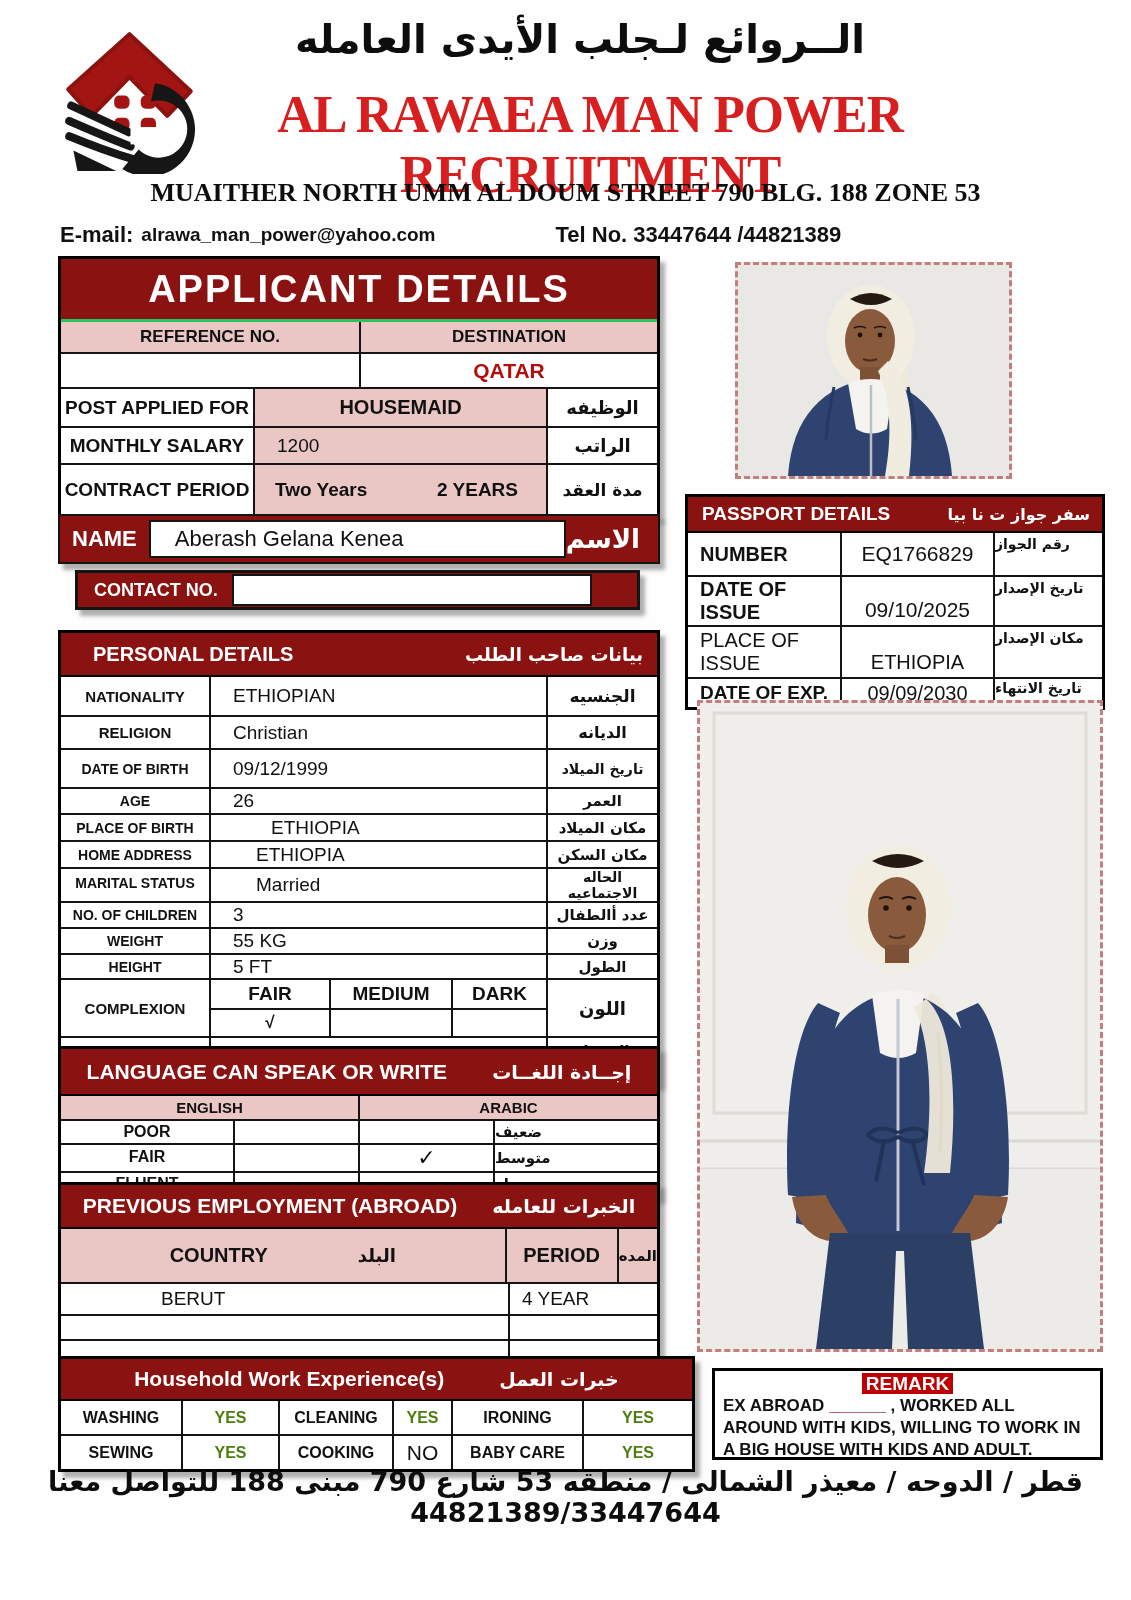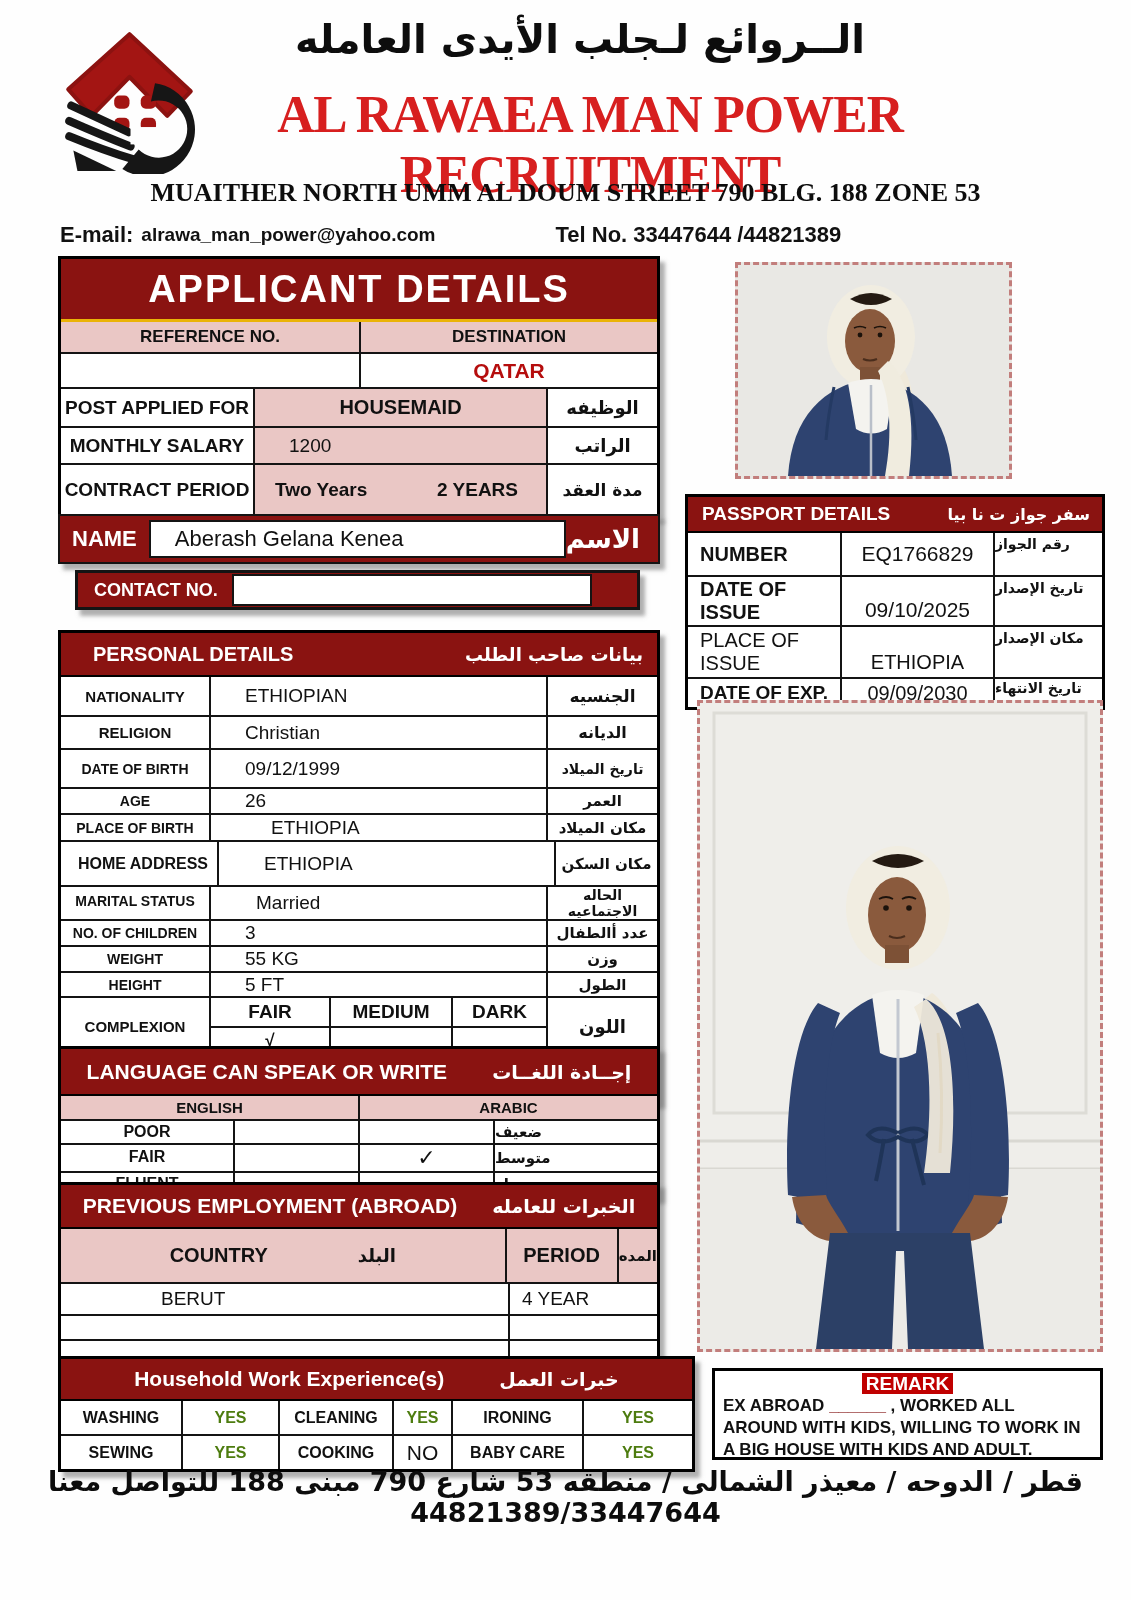--- a/index.html
+++ b/index.html
@@ -10,21 +10,21 @@
   .bar{background:#8a1311;color:#fff;}
   .pink{background:#eac7c5;}
   .b2{border:2px solid #141414;}
   .b3{border:3px solid #000;}
   .flexc{display:flex;align-items:center;justify-content:center;}
   .flexl{display:flex;align-items:center;}
   .row{display:flex;border-top:2px solid #141414;}
   .row > div{border-left:2px solid #141414;box-sizing:border-box;display:flex;align-items:center;}
   .row > div:first-child{border-left:none;}
   .lbl{font-weight:bold;justify-content:center;text-align:center;}
-  .val{padding-left:34px;font-size:19px;}
+  .val{padding-left:22px;font-size:19px;}
   .ar{font-family:"DejaVu Sans",sans-serif;font-weight:bold;justify-content:center;text-align:center;direction:rtl;}
   .arab-title{font-family:"DejaVu Sans",sans-serif;font-weight:bold;direction:rtl;}
   .serif{font-family:"Liberation Serif",serif;}
   .white-in{background:#fff;border:2px solid #141414;box-sizing:border-box;}
   .hw-yes{color:#4d7c0f;font-weight:bold;}
   .hw-no{color:#101010;font-size:21px;}
   .dashedbox{border:3px dashed #c27e7c;background:#e9e8e4;}
 </style>
 </head>
 <body>
@@ -53,21 +53,21 @@
 
   <div class="abs serif" style="left:0;top:178px;width:1131px;text-align:center;font-size:26px;font-weight:bold;color:#0d0d0d;">MUAITHER NORTH UMM AL DOUM STREET 790 BLG. 188 ZONE 53</div>
 
   <div class="abs flexl" style="left:60px;top:220px;width:1000px;height:30px;">
     <span style="font-size:22px;font-weight:bold;">E-mail:</span>
     <span style="font-size:19px;font-weight:bold;margin-left:8px;">alrawa_man_power@yahoo.com</span>
     <span style="font-size:22px;font-weight:bold;margin-left:120px;">Tel No. 33447644 /44821389</span>
   </div>
 
   <div class="abs b3 shadow" style="left:58px;top:256px;width:602px;">
-    <div class="bar flexc" style="height:60px;font-size:38px;font-weight:bold;letter-spacing:2px;border-bottom:3px solid #eab308;">APPLICANT DETAILS</div>
+    <div class="bar flexc" style="height:60px;font-size:38px;font-weight:bold;letter-spacing:2px;border-bottom:3px solid #22c55e;">APPLICANT DETAILS</div>
     <div class="row" style="border-top:none;">
       <div class="pink lbl" style="width:50%;height:30px;font-size:17px;">REFERENCE NO.</div>
       <div class="pink lbl" style="width:50%;height:30px;font-size:17px;">DESTINATION</div>
     </div>
     <div class="row">
       <div style="width:50%;height:33px;background:#fff;"></div>
       <div class="flexc" style="width:50%;height:33px;background:#fff;font-size:21px;font-weight:bold;color:#b50d0d;">QATAR</div>
     </div>
     <div class="row">
       <div class="lbl" style="width:192px;height:37px;font-size:19px;background:#fff;">POST APPLIED FOR</div>
@@ -125,21 +125,21 @@
       <div class="lbl" style="width:148px;height:24px;font-size:14px;">AGE</div>
       <div class="val" style="width:337px;">26</div>
       <div class="ar" style="flex:1;font-size:15px;">العمر</div>
     </div>
     <div class="row">
       <div class="lbl" style="width:148px;height:25px;font-size:14px;">PLACE OF BIRTH</div>
       <div class="val" style="width:337px;padding-left:60px;">ETHIOPIA</div>
       <div class="ar" style="flex:1;font-size:15px;">مكان الميلاد</div>
     </div>
     <div class="row">
-      <div class="lbl" style="width:148px;height:43px;font-size:16px;margin-left:8px;">HOME ADDRESS</div>
+      <div class="lbl" style="width:148px;height:25px;font-size:14px;">HOME ADDRESS</div>
       <div class="val" style="width:337px;padding-left:45px;">ETHIOPIA</div>
       <div class="ar" style="flex:1;font-size:15px;">مكان السكن</div>
     </div>
     <div class="row">
       <div class="lbl" style="width:148px;height:27px;font-size:14px;">MARITAL STATUS</div>
       <div class="val" style="width:337px;padding-left:45px;">Married</div>
       <div class="ar" style="flex:1;font-size:14px;">الحاله الاجتماعيه</div>
     </div>
     <div class="row">
       <div class="lbl" style="width:148px;height:24px;font-size:14px;">NO. OF CHILDREN</div>

